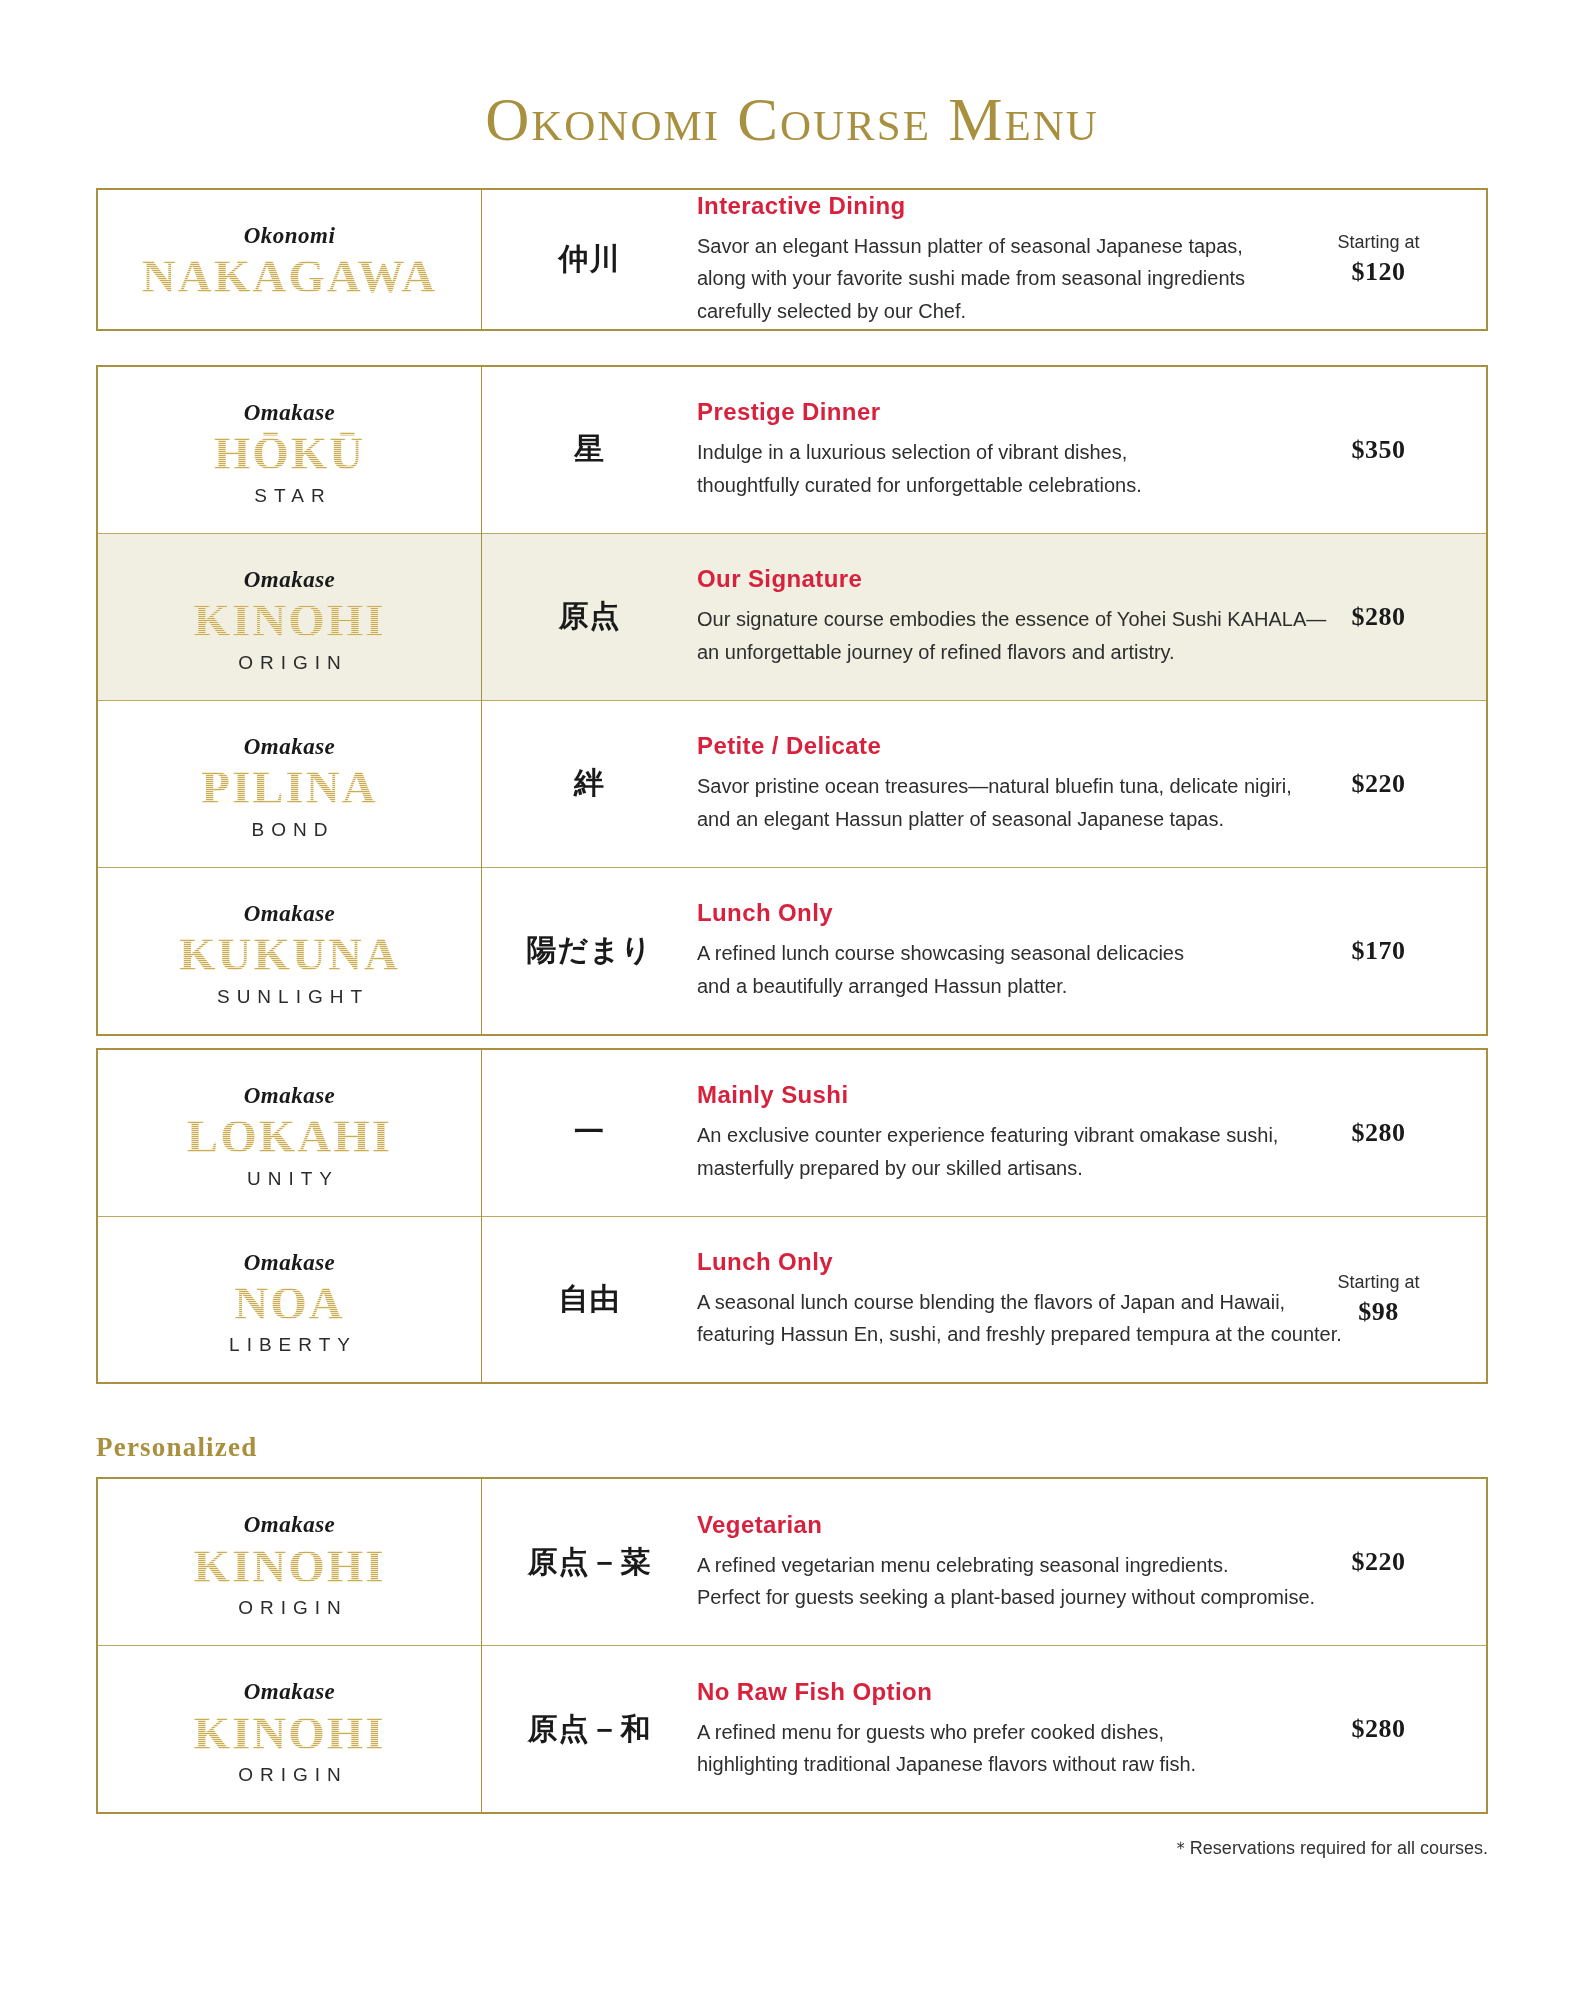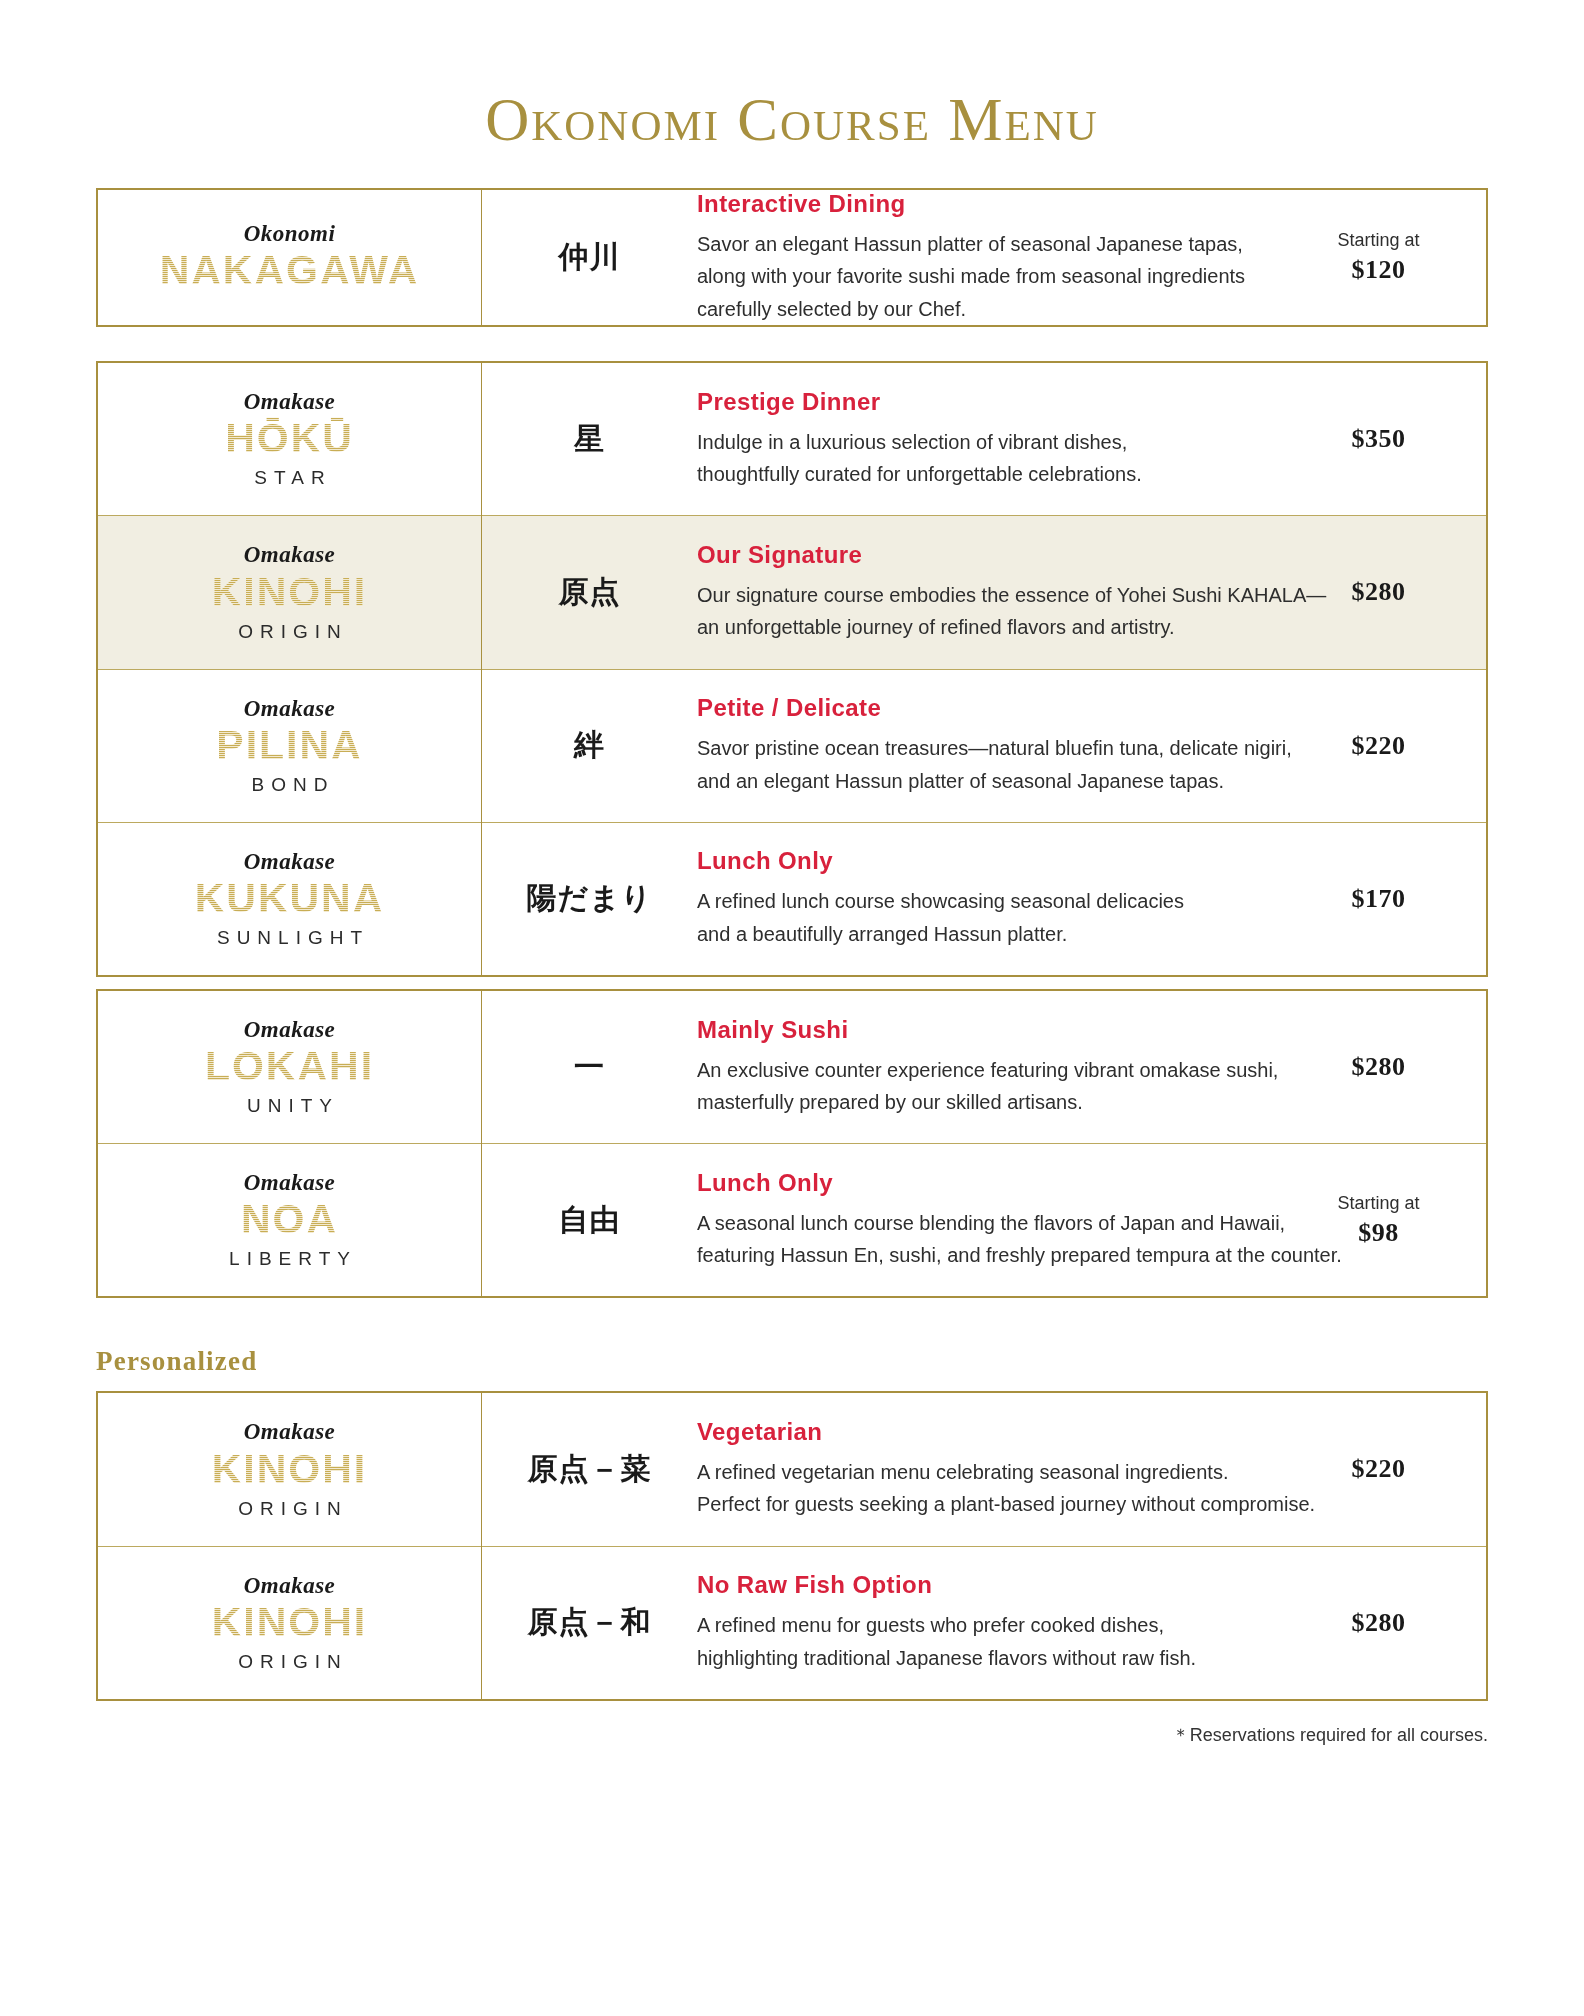--- a/index.html
+++ b/index.html
@@ -70,25 +70,26 @@
   }
   .logo-script {
     font-family: "Liberation Serif", "DejaVu Serif", serif;
     font-style: italic;
     font-weight: bold;
     font-size: 23px;
     color: #1a1a1a;
     letter-spacing: 0.5px;
     line-height: 1.1;
     margin-bottom: 2px;
+    margin-top: 7px;
   }
   .logo-name {
-    font-family: Liberation Sans, sans-serif;
-    font-weight: bold;
-    font-size: 41px;
+    font-family: Liberation Serif, serif;
+    font-weight: bold;
+    font-size: 47px;
     line-height: 1.12;
     letter-spacing: 2px;
     color: #b29742;
     background-image: repeating-linear-gradient(
         to bottom,
         #c8ad55 0px, #c8ad55 1px,
         #f3ead0 1px, #f3ead0 2px);
     -webkit-background-clip: text;
     background-clip: text;
     color: transparent;

